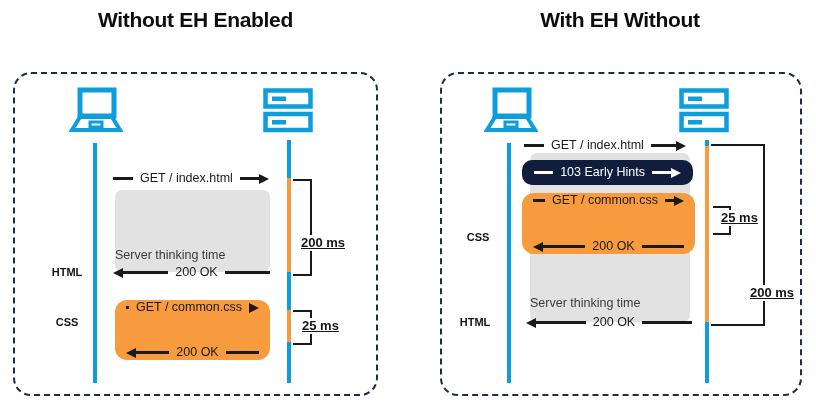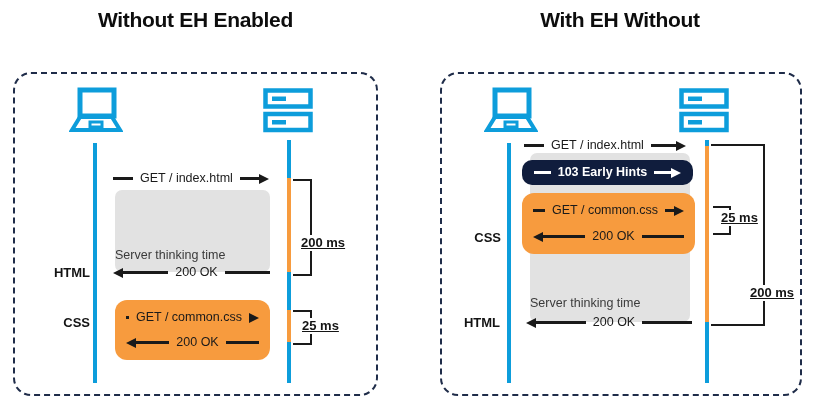--- a/index.html
+++ b/index.html
@@ -26,41 +26,41 @@
   .arrow .sg.w12{width:12px;}
   .arrow .lbl{
     padding:0 7px;font-size:12.5px;font-weight:400;color:var(--line);
     white-space:nowrap;line-height:15px;
   }
   .h-r{width:0;height:0;border-left:10px solid var(--line);
        border-top:5px solid transparent;border-bottom:5px solid transparent;}
   .h-l{width:0;height:0;border-right:10px solid var(--line);
        border-top:5px solid transparent;border-bottom:5px solid transparent;}
   .arrow.wht .sg{background:#fff;}
-  .arrow.wht .lbl{color:#fff;font-weight:700;}
+  .arrow.wht .lbl{color:#fff;font-weight:400;}
   .arrow.wht .h-r{border-left-color:#fff;}
   .graybox{
     position:absolute;background:var(--graybox);border-radius:7px;z-index:1;
     display:flex;flex-direction:column;justify-content:flex-end;align-items:flex-start;
   }
   .graybox .gtxt{font-size:12.5px;color:#3a3a3a;}
   .navybox{
     position:absolute;background:var(--navy);border-radius:10px;z-index:2;
     display:flex;align-items:center;padding:0 12px;box-sizing:border-box;
   }
   .navybox .arrow{position:relative;flex:1;}
   .orangebox{
     position:absolute;background:var(--orange);border-radius:12px;z-index:2;
     display:flex;flex-direction:column;justify-content:space-between;
-    padding:10px 11px;box-sizing:border-box;
+    padding:0 11px;box-sizing:border-box;
   }
   .orangebox .arrow{position:relative;}
   .side-label{
-    position:absolute;font-size:13px;font-weight:bold;color:#141414;
-    text-align:right;z-index:3;line-height:15px;
+    position:absolute;font-size:11px;font-weight:bold;color:#141414;
+    text-align:center;z-index:3;line-height:15px;
   }
   .bracket{
     position:absolute;border:2.5px solid var(--line);border-left:none;z-index:3;
   }
   .tlabel{
     position:absolute;background:#fff;font-size:13px;font-weight:bold;
     color:#141414;white-space:nowrap;padding:1px 2px;line-height:14px;text-decoration:underline;
   }
   .icon{position:absolute;z-index:2;}
   .icon .st{stroke:var(--blue);fill:none;}

